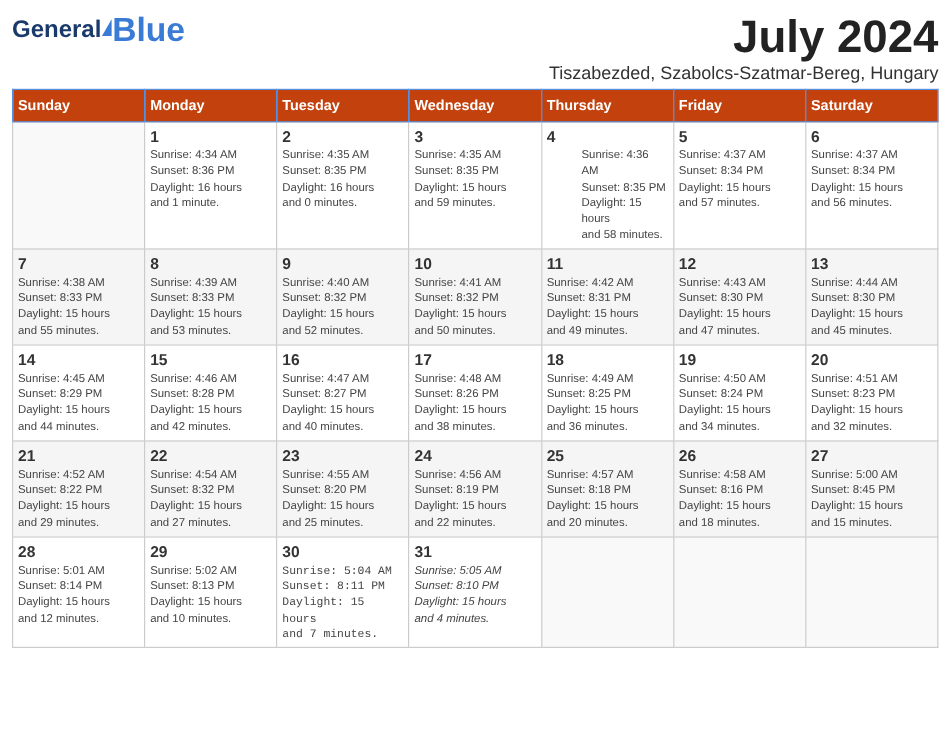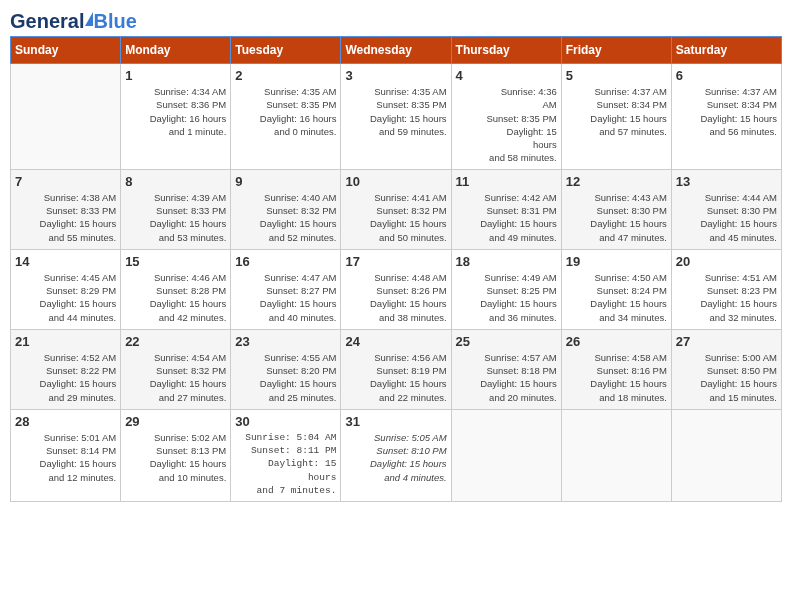--- a/index.html
+++ b/index.html
@@ -66,31 +66,30 @@
       font-size: 13px;
       font-weight: bold;
       color: #333;
       display: block;
       margin-bottom: 2px;
     }
     .day-info {
       font-size: 9.5px;
       color: #444;
       line-height: 1.4;
-      text-align: right;
     }
     .empty-cell {
       background: #f9f9f9;
     }
     .logo-row {
       display: flex;
       align-items: center;
     }
     .logo-text-general { color: #1a3a6b; font-size: 20px; font-weight: bold; }
-    .logo-text-blue { color: #3a7bd5; font-size: 20px; font-weight: bold; }
+    .logo-text-blue { color: #3a7bd5; font-size: 28px; font-weight: bold; }
     .logo-shape {
       width: 0;
       height: 0;
       border-left: 8px solid transparent;
       border-bottom: 14px solid #3a7bd5;
       display: inline-block;
       margin-left: 1px;
       position: relative;
       top: -2px;
     }
@@ -98,20 +97,24 @@
 </head>
 <body>
 
 <div class="header">
   <div class="logo">
     <div class="logo-row">
       <span class="logo-text-general">General</span>
       <span class="logo-shape"></span>
     </div>
     <span class="logo-text-blue">Blue</span>
+  </div>
+  <div class="title-block">
+    <div class="month-title">July 2024</div>
+    <div class="location">Tiszabezded, Szabolcs-Szatmar-Bereg, Hungary</div>
   </div>
 </div>
 
 <table>
   <thead>
     <tr>
     <th>Sunday</th>
         <th>Monday</th>
         <th>Tuesday</th>
         <th>Wednesday</th>
@@ -307,21 +310,21 @@
         <td>
           <span class="day-number">26</span>
           <div class="day-info" style="white-space: pre-line;">Sunrise: 4:58 AM
 Sunset: 8:16 PM
 Daylight: 15 hours
 and 18 minutes.</div>
         </td>
         <td>
           <span class="day-number">27</span>
           <div class="day-info" style="white-space: pre-line;">Sunrise: 5:00 AM
-Sunset: 8:50 PM
+Sunset: 8:45 PM
 Daylight: 15 hours
 and 15 minutes.</div>
         </td>
       </tr>
       <tr>
         <td>
           <span class="day-number">28</span>
           <div class="day-info" style="white-space: pre-line;">Sunrise: 5:01 AM
 Sunset: 8:14 PM
 Daylight: 15 hours

